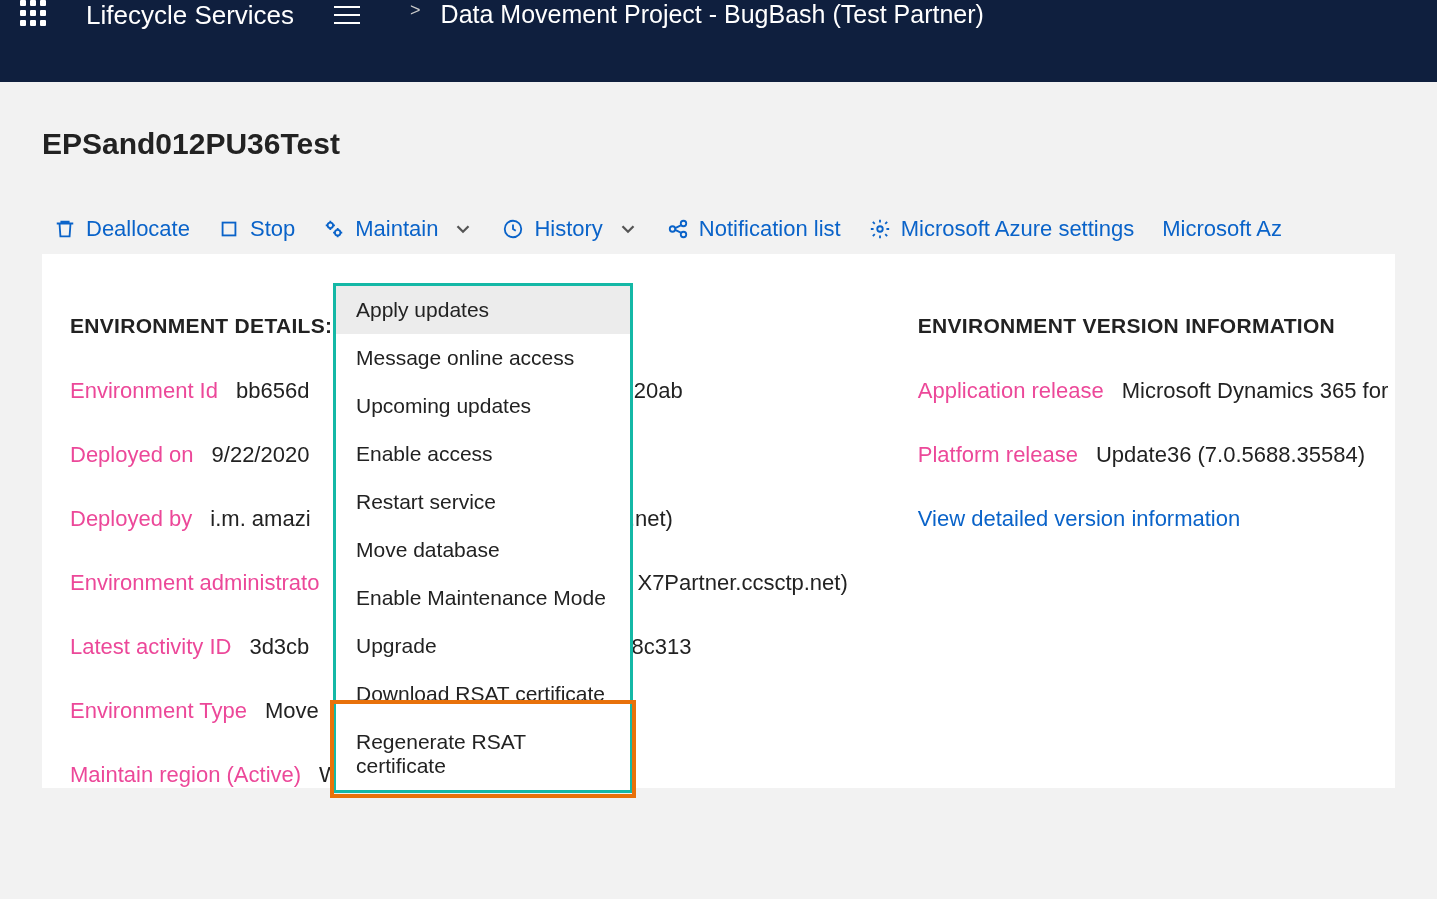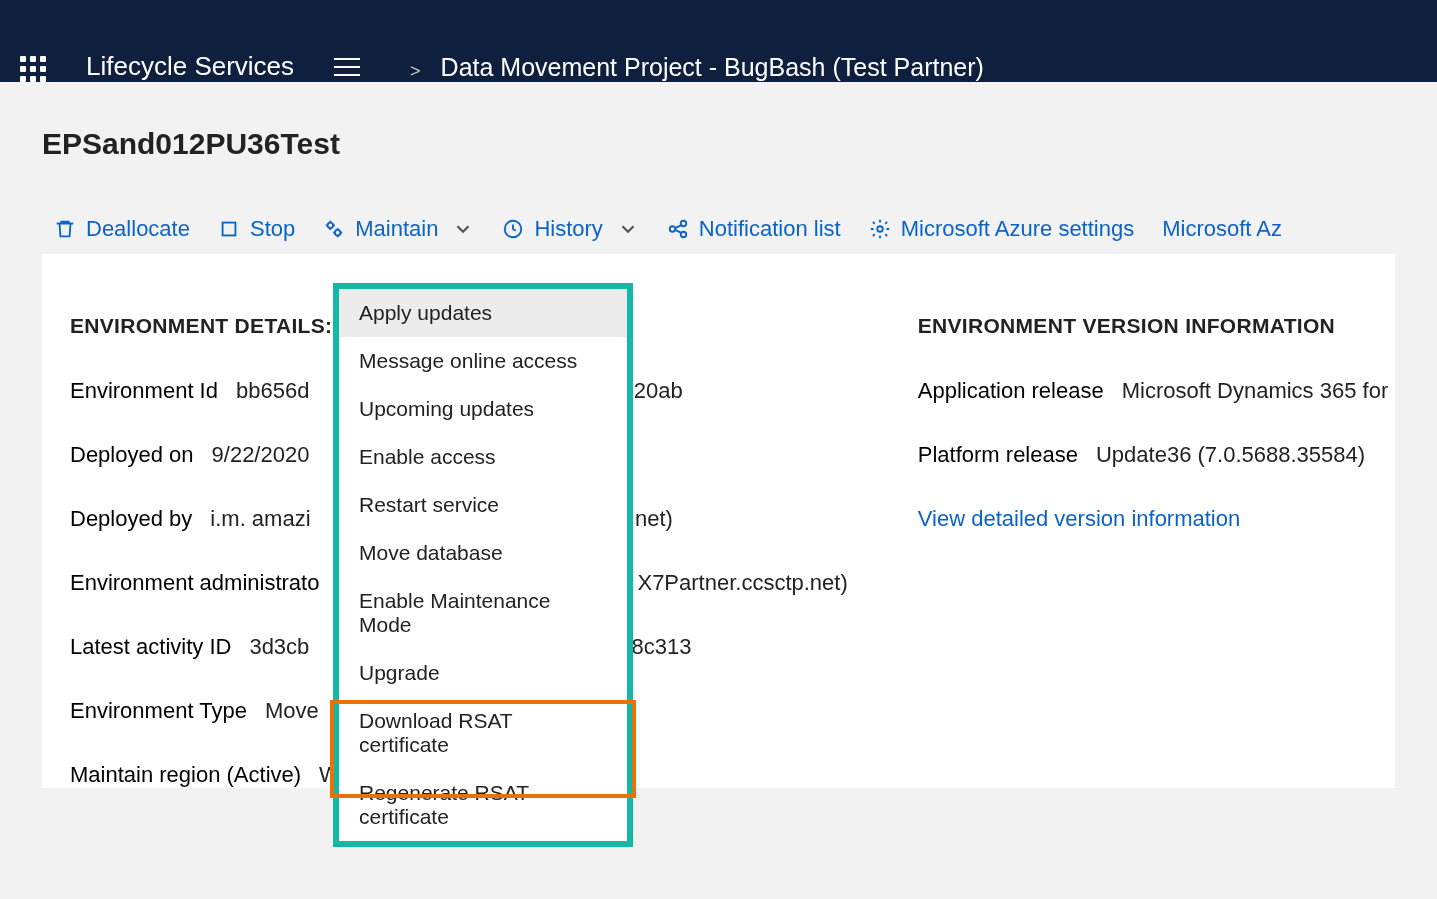--- a/index.html
+++ b/index.html
@@ -7,21 +7,21 @@
     font-family: "Segoe UI", -apple-system, BlinkMacSystemFont, sans-serif;
     background: #f2f2f2;
     color: #333;
     width: 1437px;
     overflow: hidden;
   }
   .topbar {
     background: #0f1f3e;
     height: 82px;
     display: flex;
-    align-items: flex-end;
+    align-items: flex-start;
     padding: 0 20px;
     color: #fff;
   }
   .waffle {
     display: grid;
     grid-template-columns: repeat(3, 6px);
     grid-template-rows: repeat(3, 6px);
     gap: 4px;
     margin-right: 40px;
     cursor: pointer;
@@ -95,33 +95,33 @@
     letter-spacing: 0.3px;
     margin-bottom: 40px;
     color: #222;
   }
   .kv {
     display: flex;
     gap: 18px;
     font-size: 22px;
     margin-bottom: 38px;
   }
-  .kv .k { color: #000000; white-space: nowrap; }
+  .kv .k { color: #ec4899; white-space: nowrap; }
   .kv .v { color: #222; white-space: nowrap; }
   .link { color: #0a63c9; cursor: pointer; font-size: 22px; }
   .right-col { flex: 0 0 auto; }
   .left-col { flex: 0 0 auto; }
 
   
   .menu {
     position: absolute;
     left: 333px;
     top: 283px;
     background: #fff;
-    border: 6px solid #14b8a6;
+    border: 3px solid #14b8a6;
     width: 300px;
     z-index: 10;
   }
   .menu-item {
     padding: 12px 20px;
     font-size: 21px;
     color: #222;
     cursor: pointer;
   }
   .menu-item.hover {

